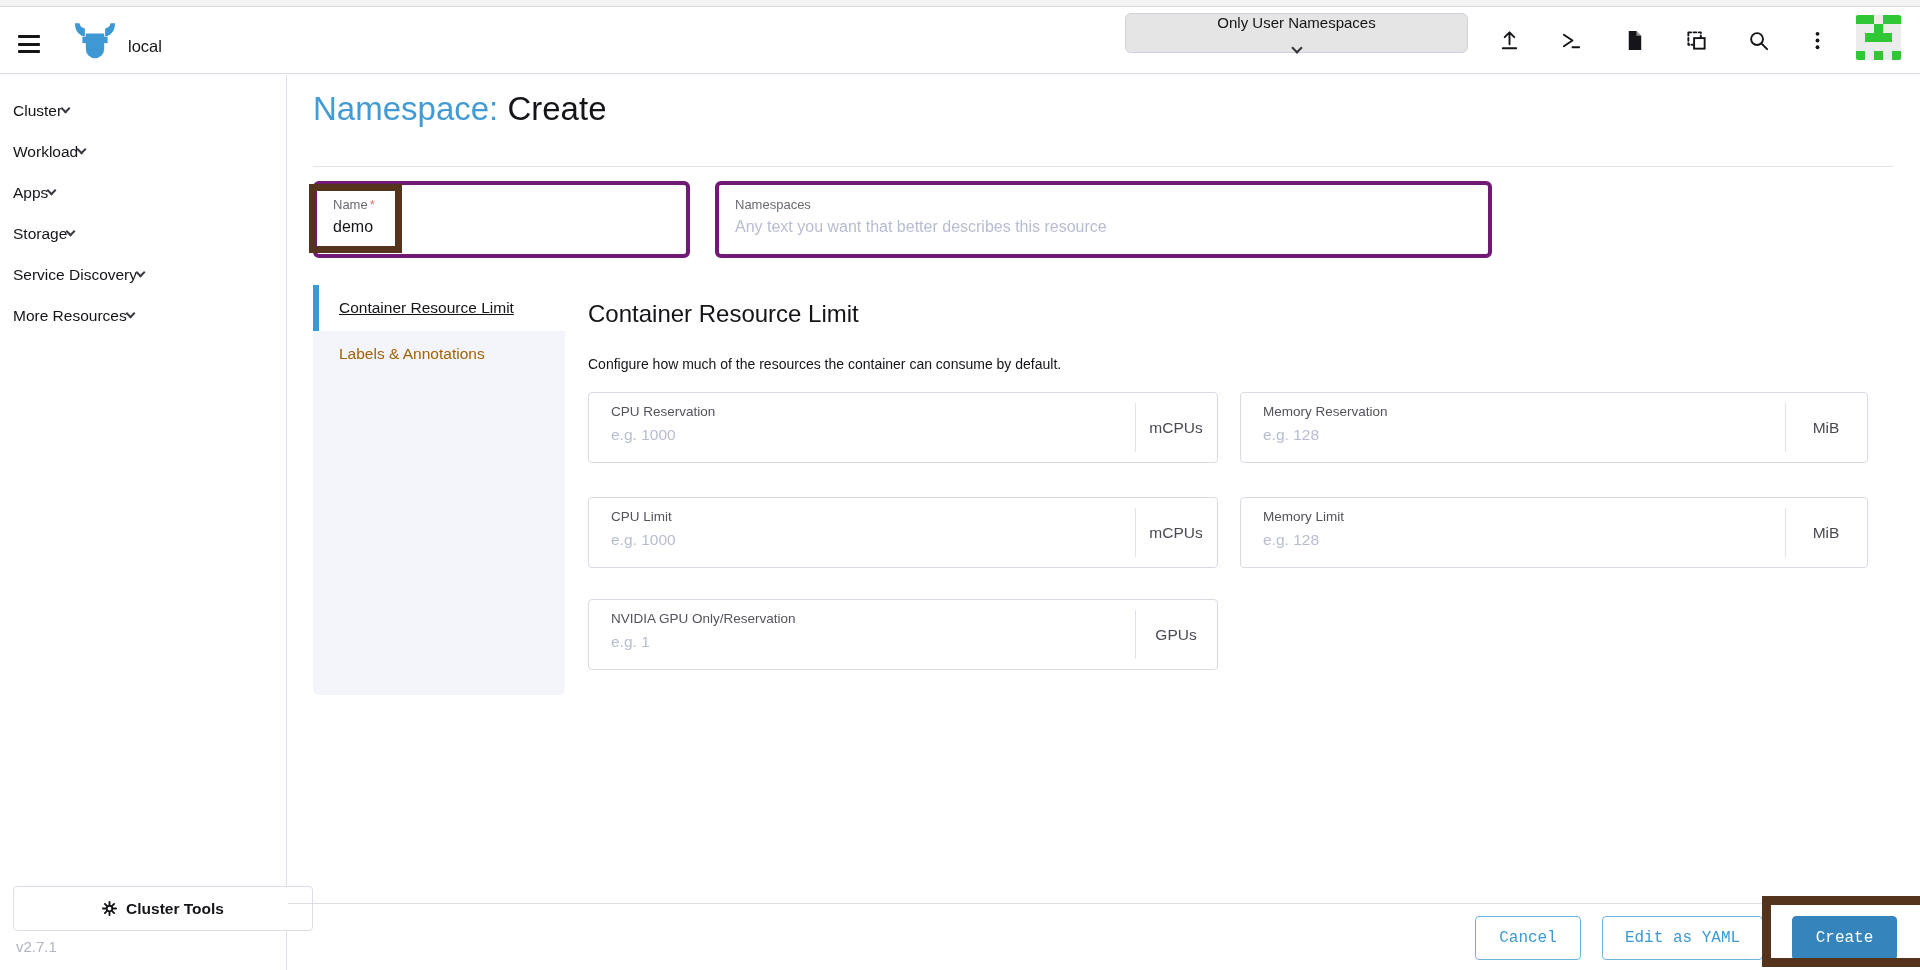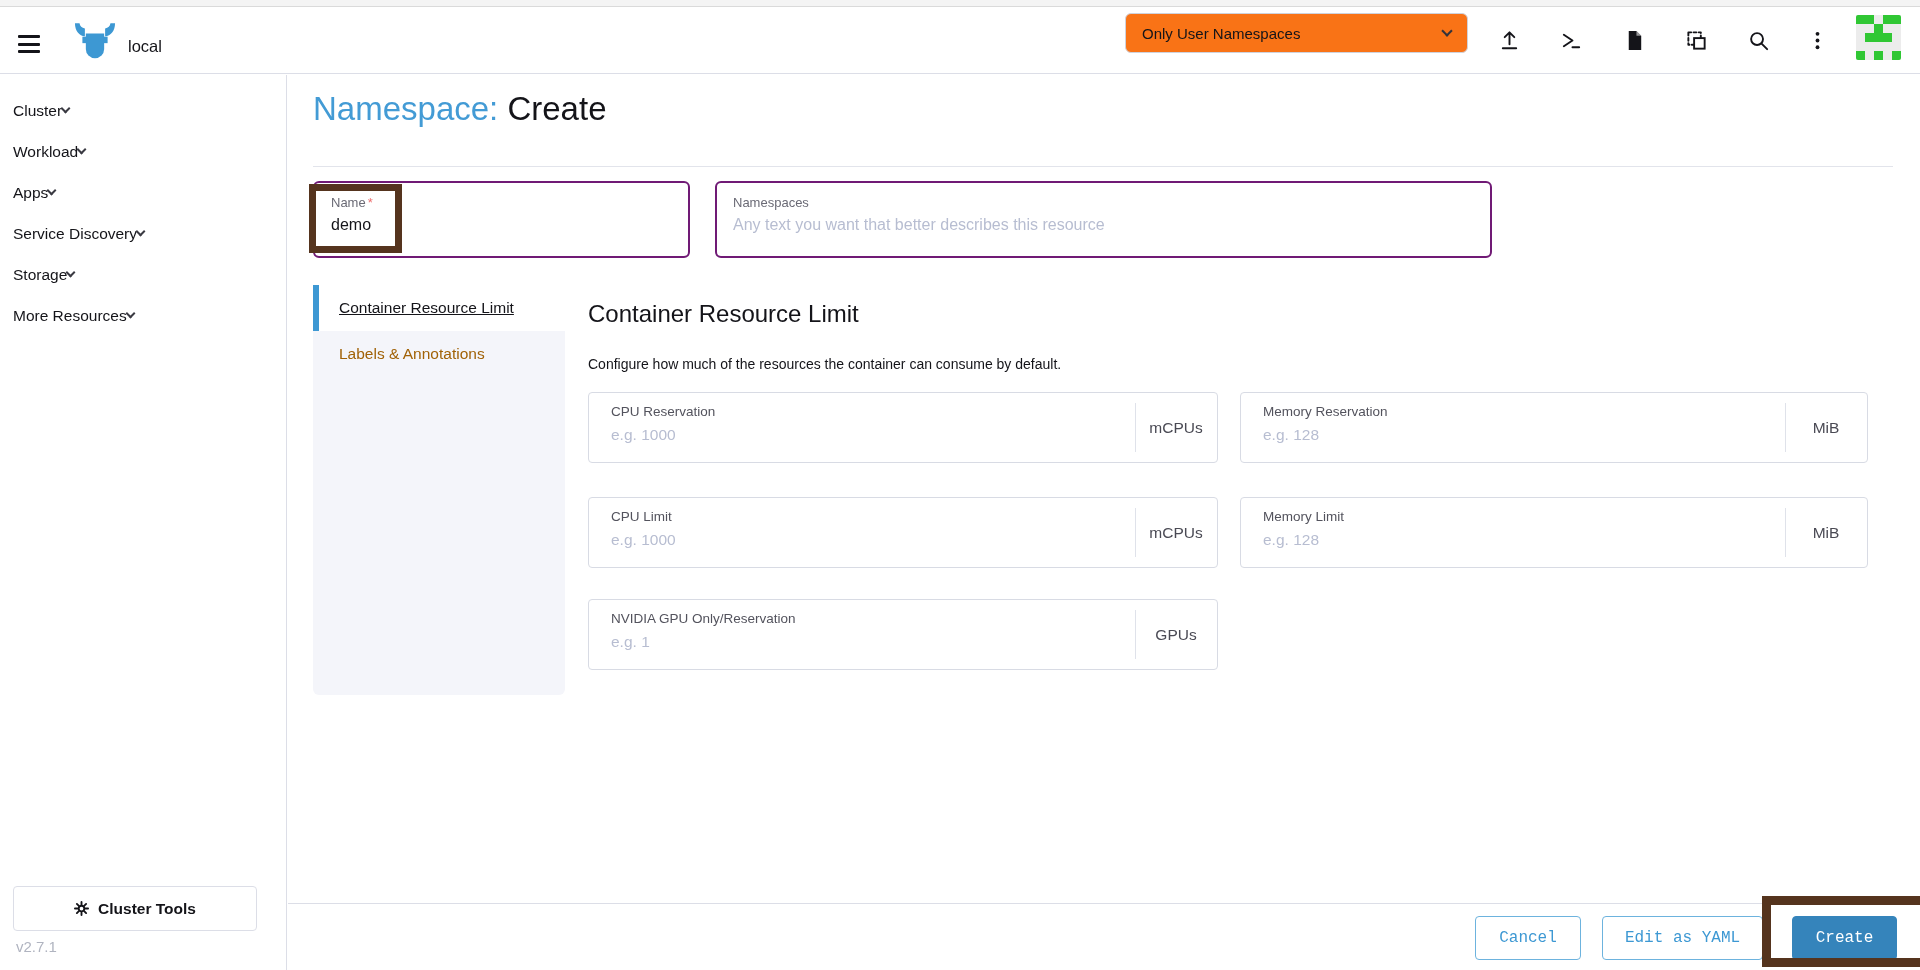--- a/index.html
+++ b/index.html
@@ -11,45 +11,45 @@
   .top-strip { left:0; top:0; width:1920px; height:7px; background:#f4f4f4; border-bottom:1px solid #dadada; }
 
   
   .header { left:0; top:8px; width:1920px; height:66px; background:#fff; border-bottom:1px solid #dcdee7; }
   .hamburger { left:18px; top:27px; width:22px; height:18px; display:flex; flex-direction:column; justify-content:space-between; cursor:pointer; }
   .hamburger span { display:block; height:3px; background:#141419; border-radius:1px; }
   .logo { left:72px; top:13px; width:46px; height:42px; }
   .cluster-name { left:128px; top:0; height:76px; display:flex; align-items:center; font-size:16.5px; }
 
   .ns-dropdown { left:1125px; top:5px; width:343px; height:40px; border:1px solid #cfd2dc; border-radius:6px;
-                 display:flex; align-items:center; justify-content:space-between; padding:0 16px; font-size:15px; background:#f97316; cursor:pointer; }
+                 display:flex; align-items:center; justify-content:space-between; padding:0 16px; font-size:15px; background:#e5e5e5; cursor:pointer;flex-direction:column; }
   .chev { width:8px; height:8px; border-right:2px solid #33333b; border-bottom:2px solid #33333b; transform:rotate(45deg); margin-top:-4px; }
 
   .hdr-icon { top:19px; width:26px; height:26px; display:flex; align-items:center; justify-content:center; cursor:pointer; }
   .hdr-icon svg { width:23px; height:23px; }
 
   .avatar { left:1856px; top:7px; width:45px; height:45px; background:#ececec; border-radius:2px;
             display:grid; grid-template-columns:repeat(5,1fr); grid-template-rows:repeat(5,1fr); overflow:hidden; cursor:pointer; }
 
   
   .sidebar { left:0; top:75px; width:287px; height:895px; background:#fff; border-right:1px solid #dcdee7; }
   .nav-item { height:41px; display:flex; align-items:center; padding:0 22px 0 13px;
               font-size:15.5px; cursor:pointer; }
   .nav-list { padding-top:15px; }
   .nav-item .chev { border-color:#3a3a42; width:7px; height:7px; }
-  .cluster-tools { left:13px; top:811px; width:244px; height:45px; border:1px solid #dcdee7; border-radius:4px; background:#fff;
+  .cluster-tools { left:13px; top:811px; width:300px; height:45px; border:1px solid #dcdee7; border-radius:4px; background:#fff;
                    display:flex; align-items:center; justify-content:center; gap:9px; font-size:15.5px; font-weight:600; cursor:pointer; }
   .version { left:16px; top:863px; font-size:15px; color:#b0b4c0; }
 
   
   .page-title { left:313px; top:90px; font-size:33px; font-weight:400; }
   .page-title .type { color:#439bd5; }
   .title-hr { left:313px; top:166px; width:1580px; height:1px; background:#e2e4eb; }
 
-  .field-card { background:#fff; border:2px solid #701a75; border-radius:6px; padding:12px 16px 0 16px; }
+  .field-card { background:#fff; border:4px solid #701a75; border-radius:6px; padding:12px 16px 0 16px; }
   .name-card  { left:313px; top:181px; width:377px; height:77px; }
   .desc-card  { left:715px; top:181px; width:777px; height:77px; }
   .field-label { font-size:13px; color:#6a6a75; }
   .required { color:#ee6f6f; font-size:13px; margin-left:2px; }
   .field-card input { border:none; outline:none; width:100%; font-size:16px; color:#141419; margin-top:6px;
                       font-family:"Liberation Sans","DejaVu Sans",sans-serif; background:transparent; }
   .field-card input::placeholder { color:#b7bdd1; }
 
   
   .tab-strip { left:313px; top:285px; width:252px; height:410px; background:#f4f5fa; border-radius:0 0 6px 6px; }
@@ -193,25 +193,25 @@
     </div>
     <div class="nav-item">
       <span>Workload</span>
         <span class="chev"></span>
     </div>
     <div class="nav-item">
       <span>Apps</span>
         <span class="chev"></span>
     </div>
     <div class="nav-item">
+      <span>Storage</span>
+        <span class="chev"></span>
+    </div>
+    <div class="nav-item">
       <span>Service Discovery</span>
-        <span class="chev"></span>
-    </div>
-    <div class="nav-item">
-      <span>Storage</span>
         <span class="chev"></span>
     </div>
     <div class="nav-item">
       <span>More Resources</span>
         <span class="chev"></span>
     </div>
   </div>
 
   <div class="abs cluster-tools">
     <svg width="15" height="15" viewBox="0 0 24 24">

